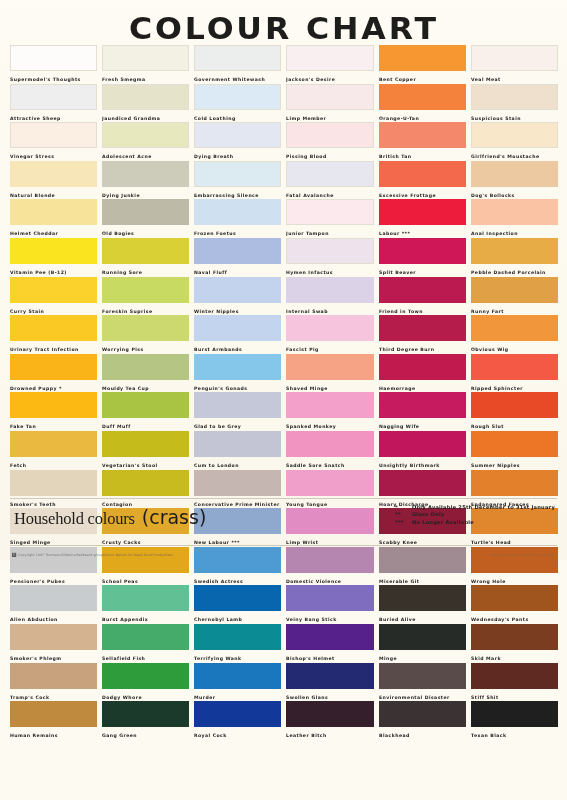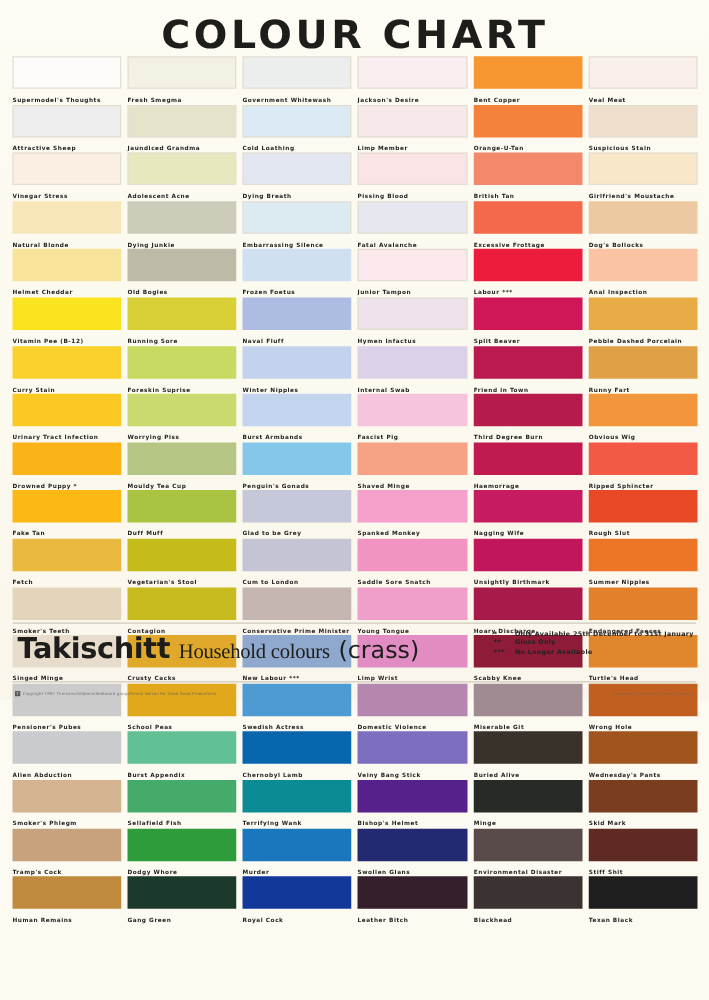--- a/index.html
+++ b/index.html
@@ -613,21 +613,20 @@
       <div class="cell">
         <div class="swatch" style="background: rgb(31, 31, 31);"></div>
         <div class="label">Texan Black</div>
       </div>
     </div>
 
   <div class="footer">
     <div class="rule-top"></div>
 
     <div class="brand-row">
-      <span class="brand">Takischitt</span>
       <span class="brand-sub">Household colours</span>
       <span class="brand-crass">(crass)</span>
     </div>
 
     <div class="notes">
         <div class="note"><span class="stars">*</span><span>Only Available 25th December to 31st January</span></div>
         <div class="note"><span class="stars">**</span><span>Gloss Only</span></div>
         <div class="note"><span class="stars">***</span><span>No Longer Available</span></div>
       </div>
 

